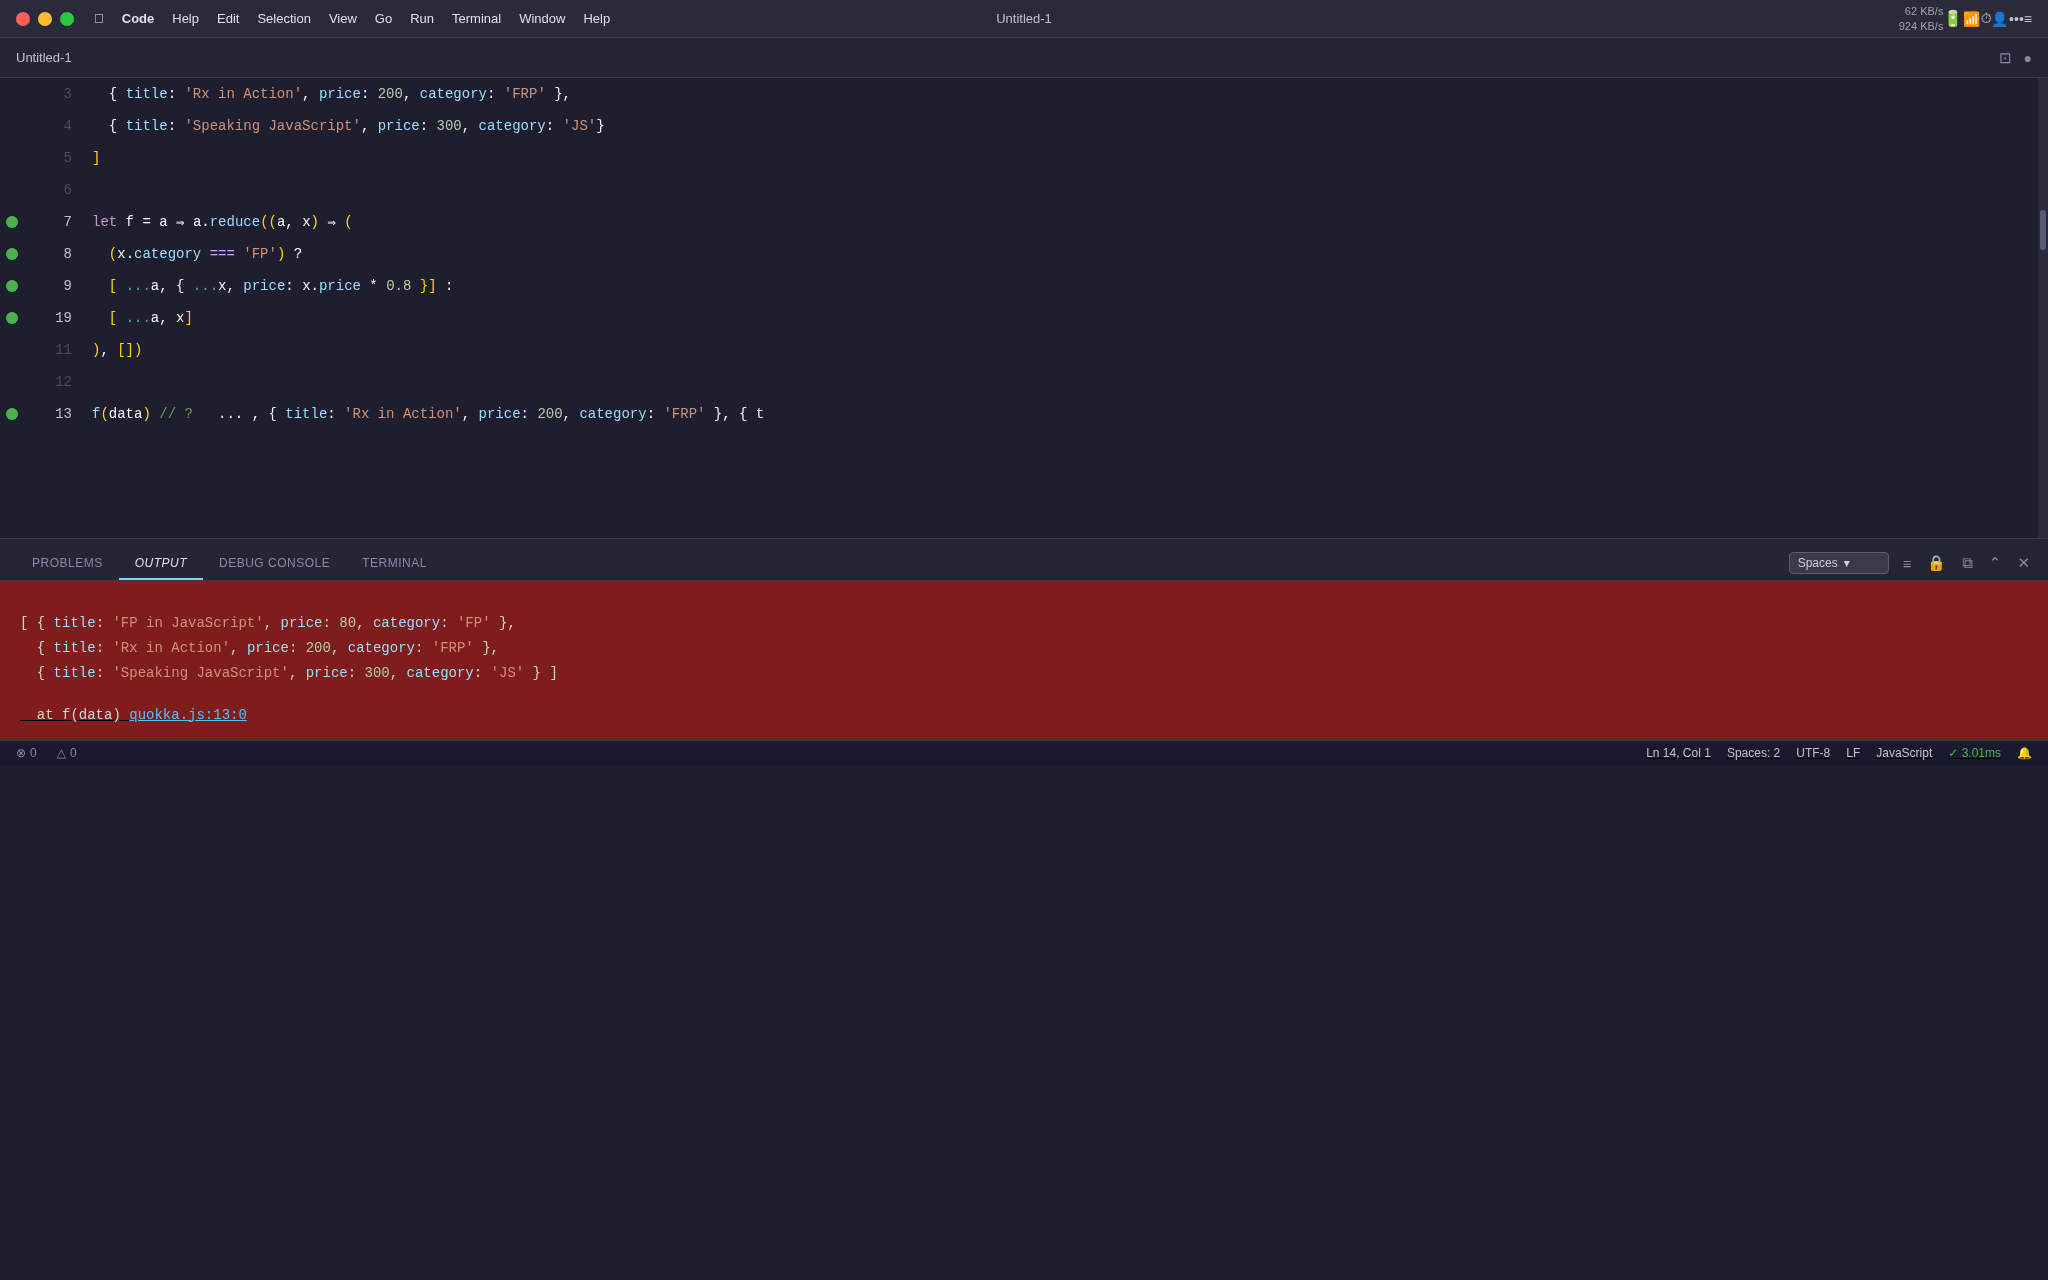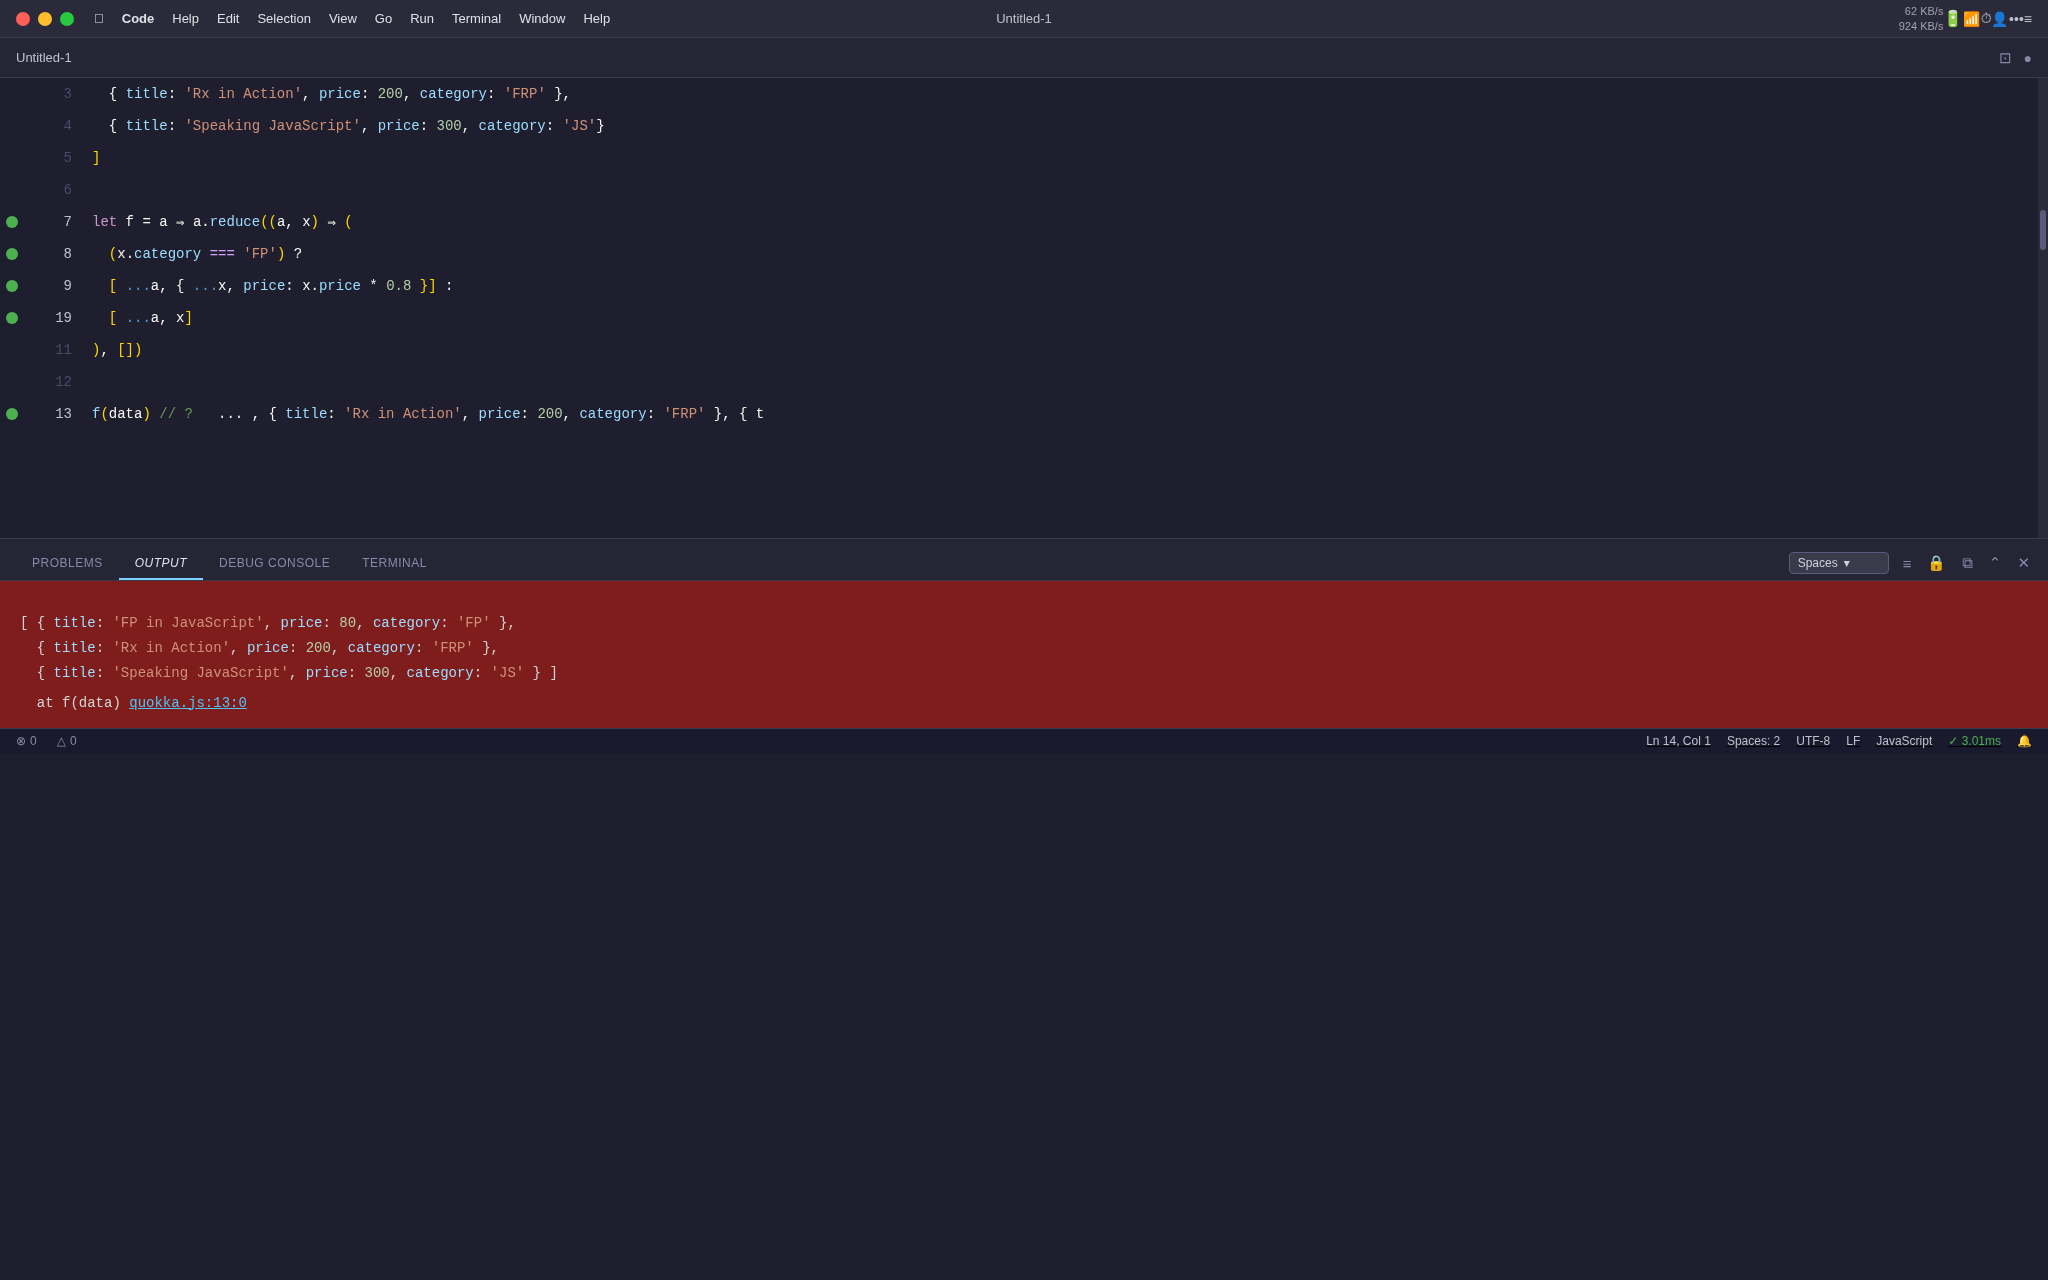--- a/index.html
+++ b/index.html
@@ -435,21 +435,21 @@
     <div style="height:18px;"></div>
     <div>
       <span class="out-white">[ { </span><span class="out-key">title</span><span class="out-white">: </span><span class="out-string">'FP in JavaScript'</span><span class="out-white">, </span><span class="out-key">price</span><span class="out-white">: </span><span class="out-number">80</span><span class="out-white">, </span><span class="out-key">category</span><span class="out-white">: </span><span class="out-string">'FP'</span><span class="out-white"> },</span>
     </div>
     <div>
       <span class="out-white">&nbsp;&nbsp;{ </span><span class="out-key">title</span><span class="out-white">: </span><span class="out-string">'Rx in Action'</span><span class="out-white">, </span><span class="out-key">price</span><span class="out-white">: </span><span class="out-number">200</span><span class="out-white">, </span><span class="out-key">category</span><span class="out-white">: </span><span class="out-string">'FRP'</span><span class="out-white"> },</span>
     </div>
     <div>
       <span class="out-white">&nbsp;&nbsp;{ </span><span class="out-key">title</span><span class="out-white">: </span><span class="out-string">'Speaking JavaScript'</span><span class="out-white">, </span><span class="out-key">price</span><span class="out-white">: </span><span class="out-number">300</span><span class="out-white">, </span><span class="out-key">category</span><span class="out-white">: </span><span class="out-string">'JS'</span><span class="out-white"> } ]</span>
     </div>
-    <div style="margin-top:4px;">
+    <div style="margin-top:16px;text-decoration:underline;">
       <span class="out-white">&nbsp;&nbsp;at </span><span class="out-white">f(data) </span><span class="out-link">quokka.js:13:0</span>
     </div>
   </div>
 </div>
 
 <div class="status-bar">
   <div class="status-item">
     <span>⊗</span>
     <span>0</span>
   </div>

